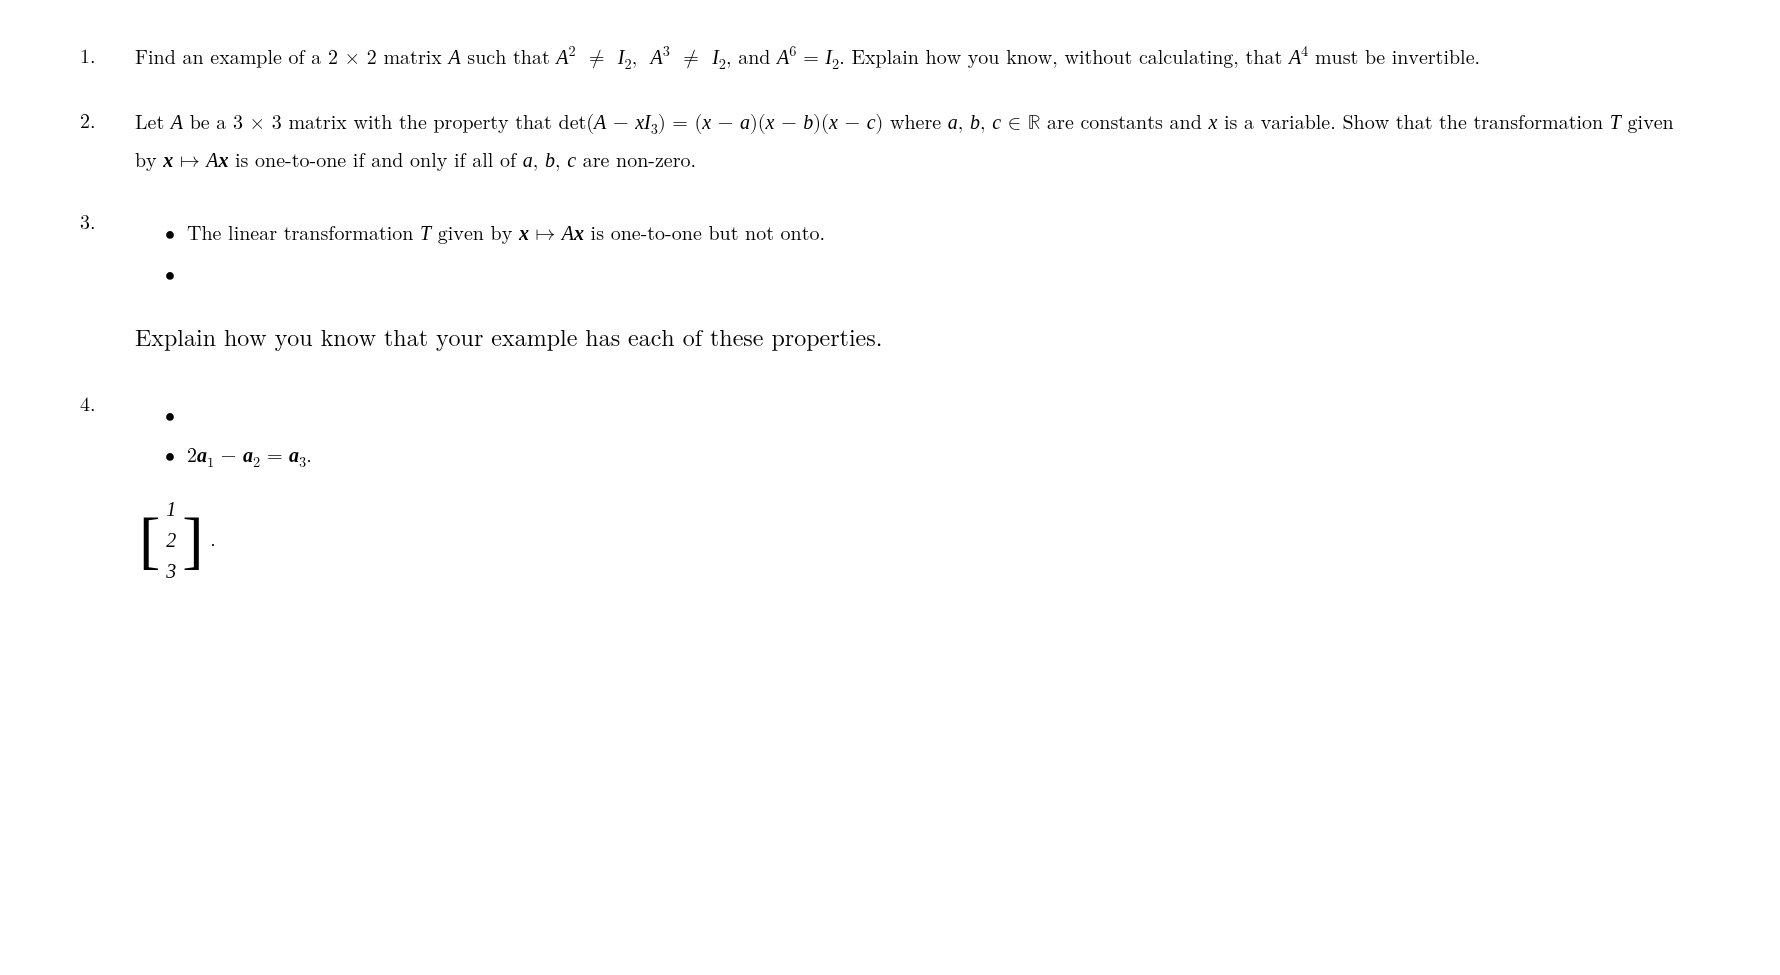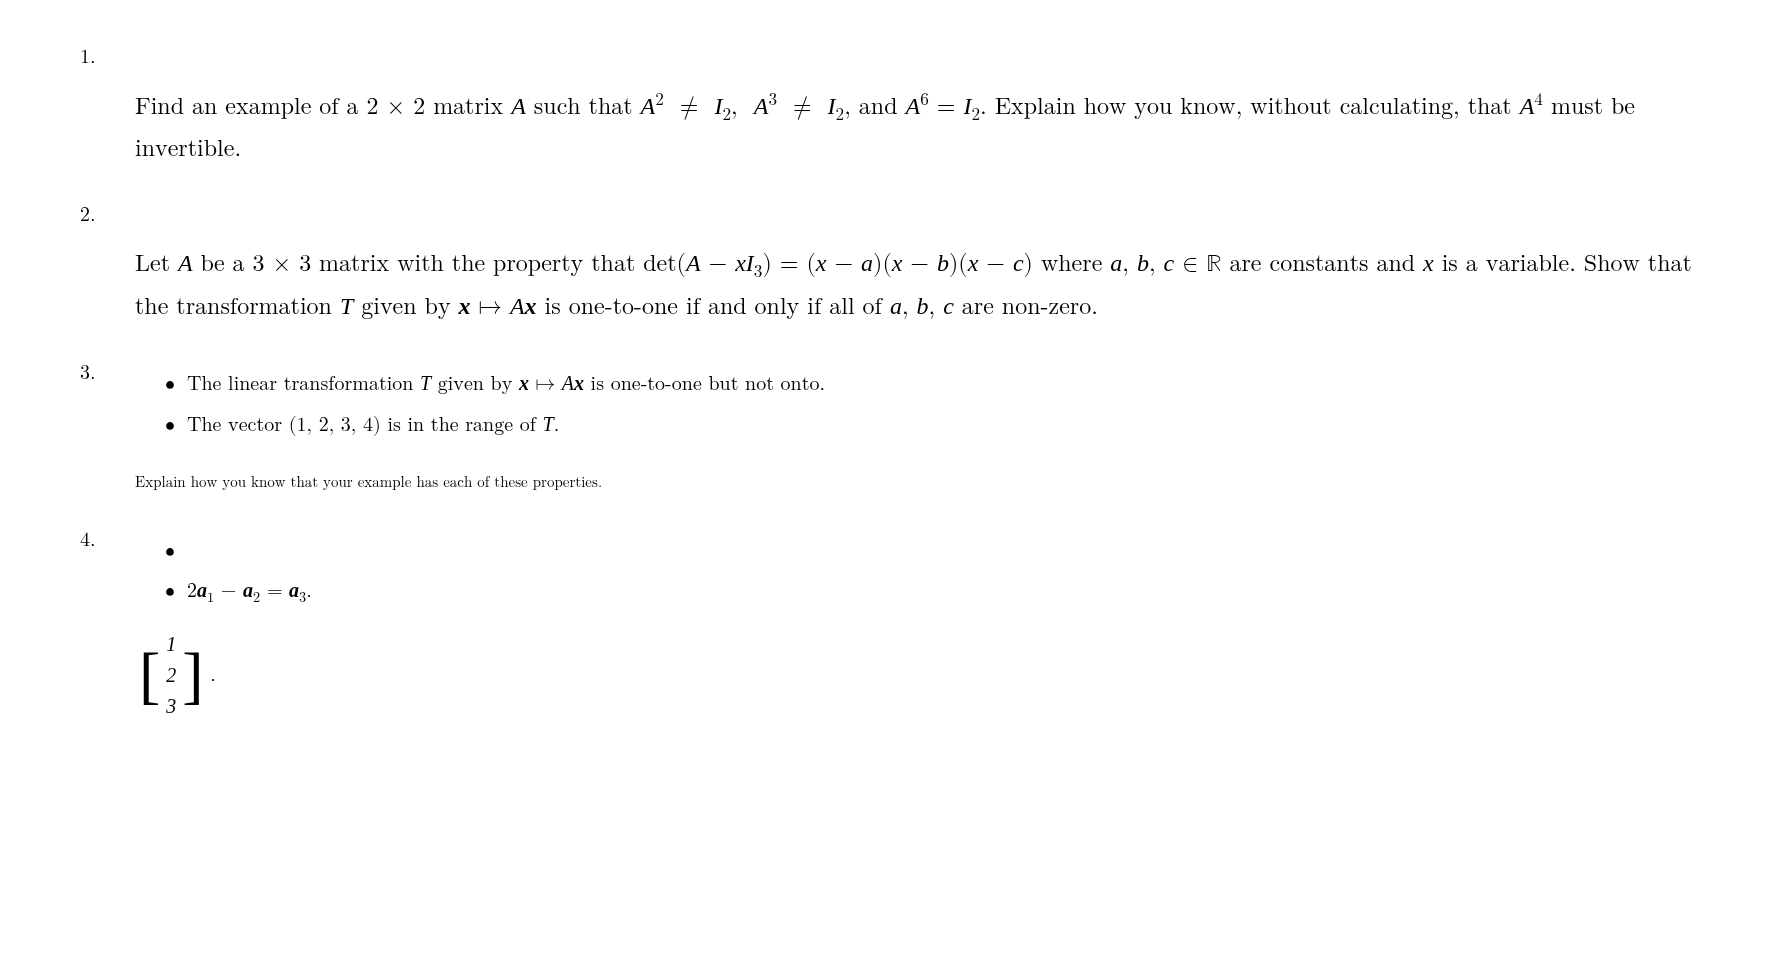--- a/index.html
+++ b/index.html
@@ -34,23 +34,22 @@
       min-width: 55px;
       font-size: 20px;
       padding-top: 1px;
     }
 
     .problem-content {
       flex: 1;
     }
 
     .problem-text {
-      font-size: 24px;
-      line-height: 1.7;
-      margin-top: 45px;
+      font-size: 20px;
+      line-height: 1.7;
     }
 
     .sub-list {
       list-style: none;
       margin-top: 10px;
       margin-left: 30px;
     }
 
     .sub-item {
       display: flex;
@@ -64,21 +63,21 @@
       margin-top: 2px;
     }
 
     .sub-text {
       font-size: 20px;
       line-height: 1.7;
     }
 
     .explain-text {
       margin-top: 28px;
-      font-size: 15px;
+      font-size: 24px;
       line-height: 1.7;
     }
 
     
     .math {
       font-style: italic;
       font-family: 'Computer Modern', Georgia, 'Times New Roman', serif;
     }
 
     .math-bold {
@@ -193,23 +192,20 @@
         <li class="sub-item">
           <span class="bullet">•</span>
           <span class="sub-text">
             The linear transformation <span class="math">T</span> given by
             <span class="math-bold">x</span> ↦ <span class="math">A</span><span class="math-bold">x</span>
             is one-to-one but not onto.
           </span>
         </li>
         <li class="sub-item">
           <span class="bullet">•</span>
-          <span class="sub-text">
-            The vector (1, 2, 3, 4) is in the range of <span class="math">T</span>.
-          </span>
         </li>
       </ul>
       <p class="explain-text">
         Explain how you know that your example has each of these properties.
       </p>
     </div>
   </li>
 
   <li class="problem-item">
     <span class="problem-number">4.</span>

